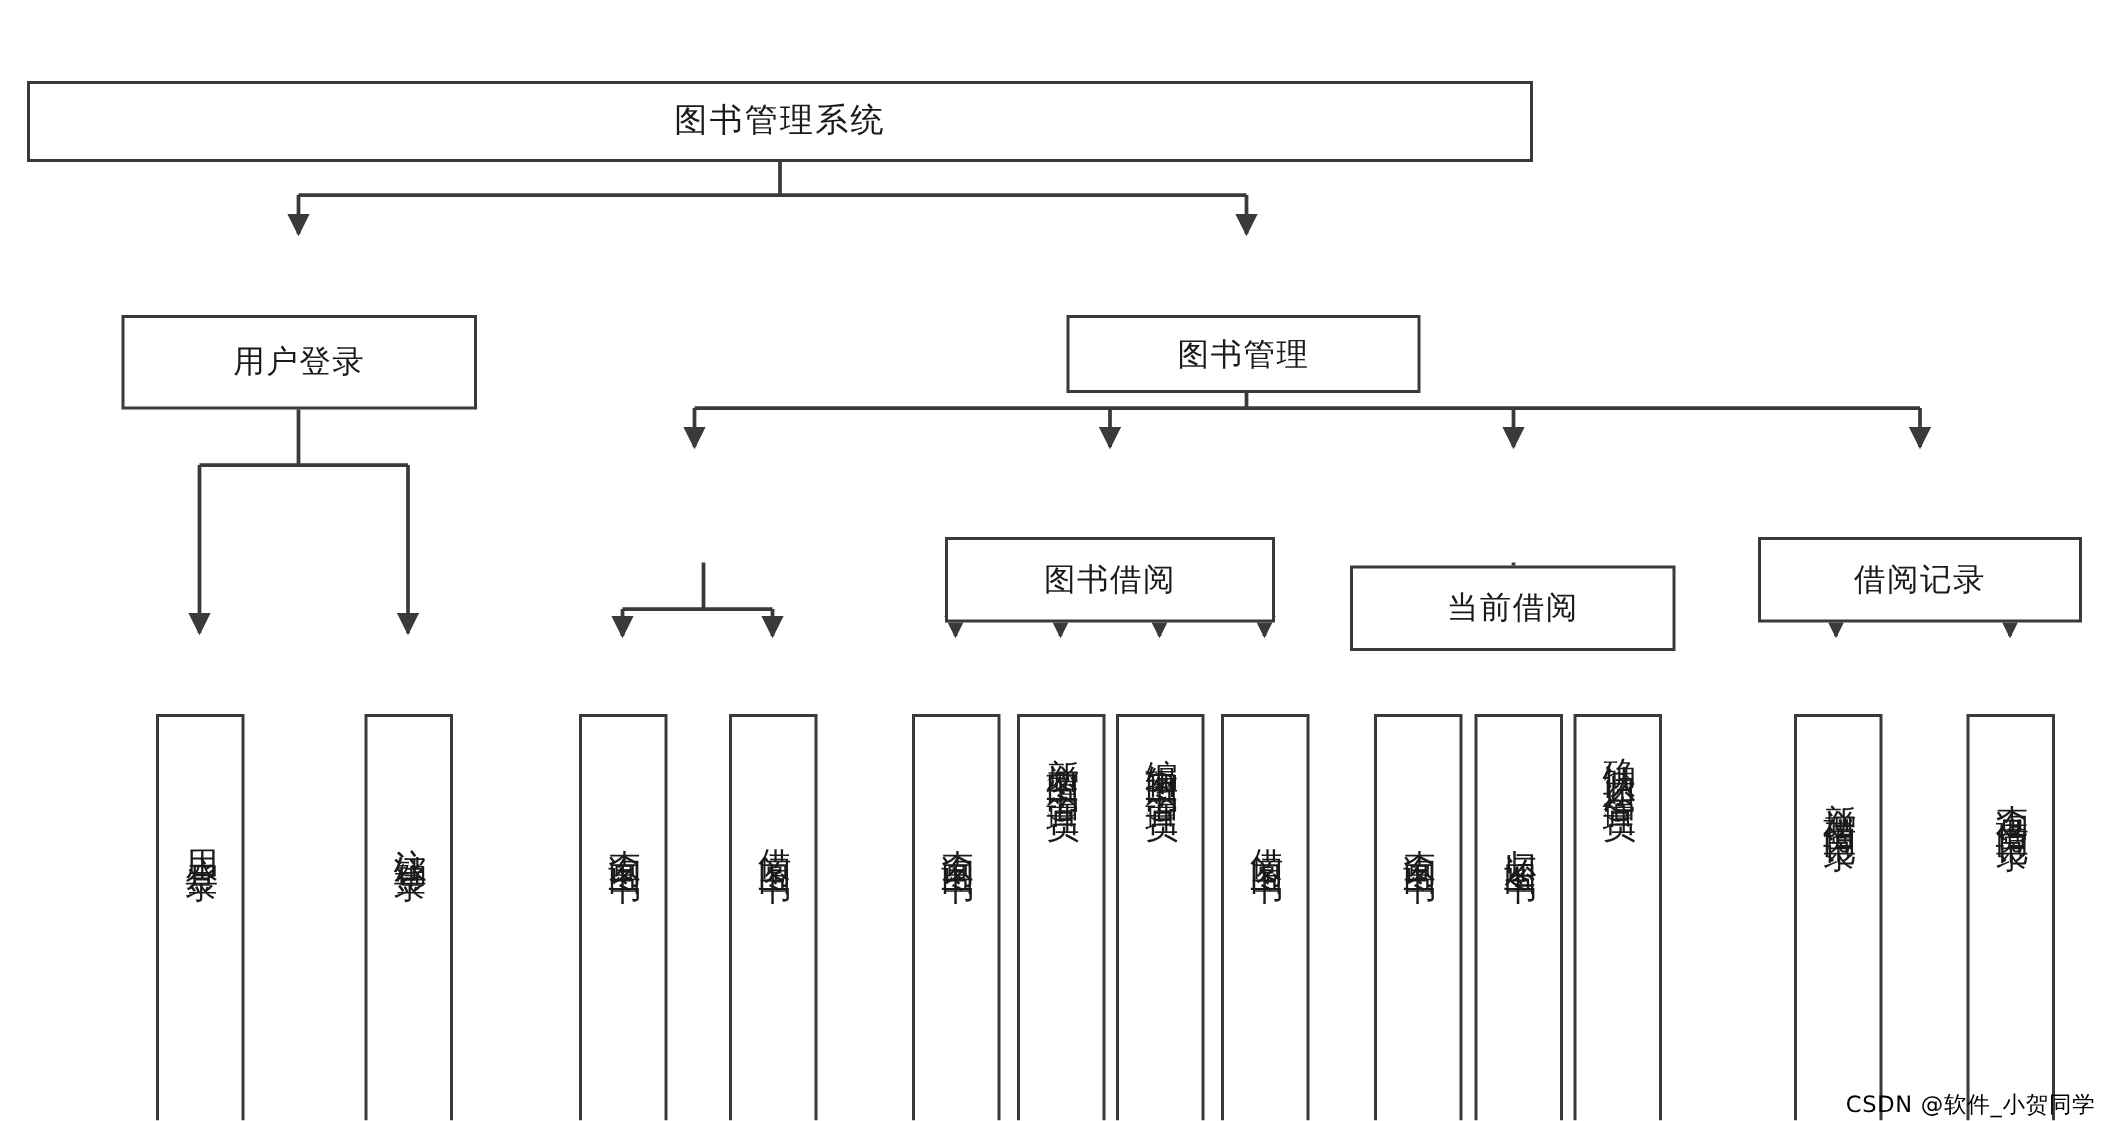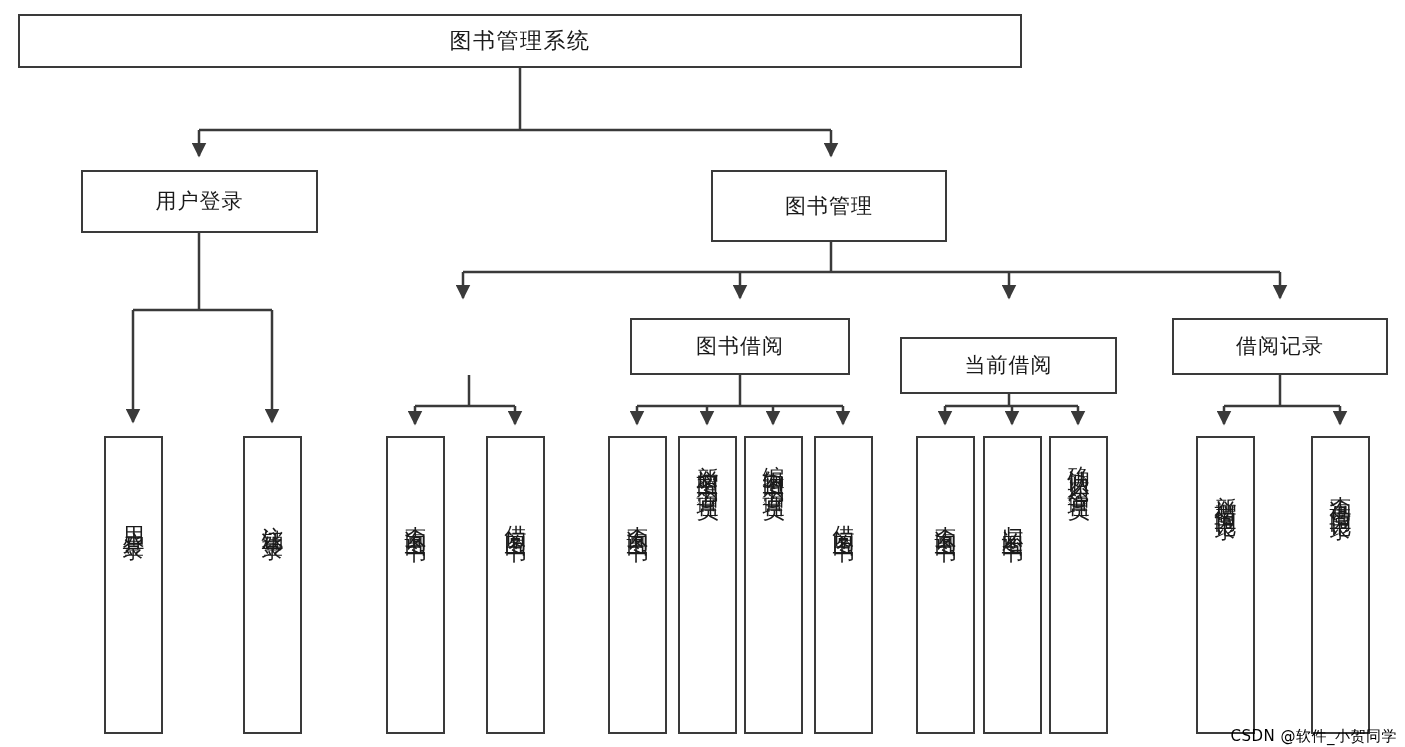--- a/index.html
+++ b/index.html
@@ -28,20 +28,21 @@
   }
   .node {
     position: absolute;
     box-sizing: border-box;
     background: #ffffff;
     border: 2px solid #3a3a3a;
     display: flex;
     align-items: center;
     justify-content: center;
     color: #1a1a1a;
+    margin-top: 40px;
   }
   .node .label {
     display: block;
     text-align: center;
     line-height: 1.18;
   }
   
   .node.horiz .label {
     font-size: 21px;
     letter-spacing: 1px;
@@ -132,21 +133,21 @@
     </g>
   </svg>
 
   <div class="node horiz root" style="left:18px; top:14px; width:1004px; height:54px;">
     <span class="label">图书管理系统</span>
   </div>
 
   <div class="node horiz" style="left:81px; top:170px; width:237px; height:63px;">
     <span class="label">用户登录</span>
   </div>
-  <div class="node horiz" style="left:711px; top:170px; width:236px; height:72px;">
+  <div class="node horiz" style="left:711px; top:170px; width:236px; height:52px;">
     <span class="label">图书管理</span>
   </div>
 
   <div class="node horiz" style="left:630px; top:318px; width:220px; height:57px;">
     <span class="label">图书借阅</span>
   </div>
   <div class="node horiz" style="left:900px; top:337px; width:217px; height:57px;">
     <span class="label">当前借阅</span>
   </div>
   <div class="node horiz" style="left:1172px; top:318px; width:216px; height:57px;">

